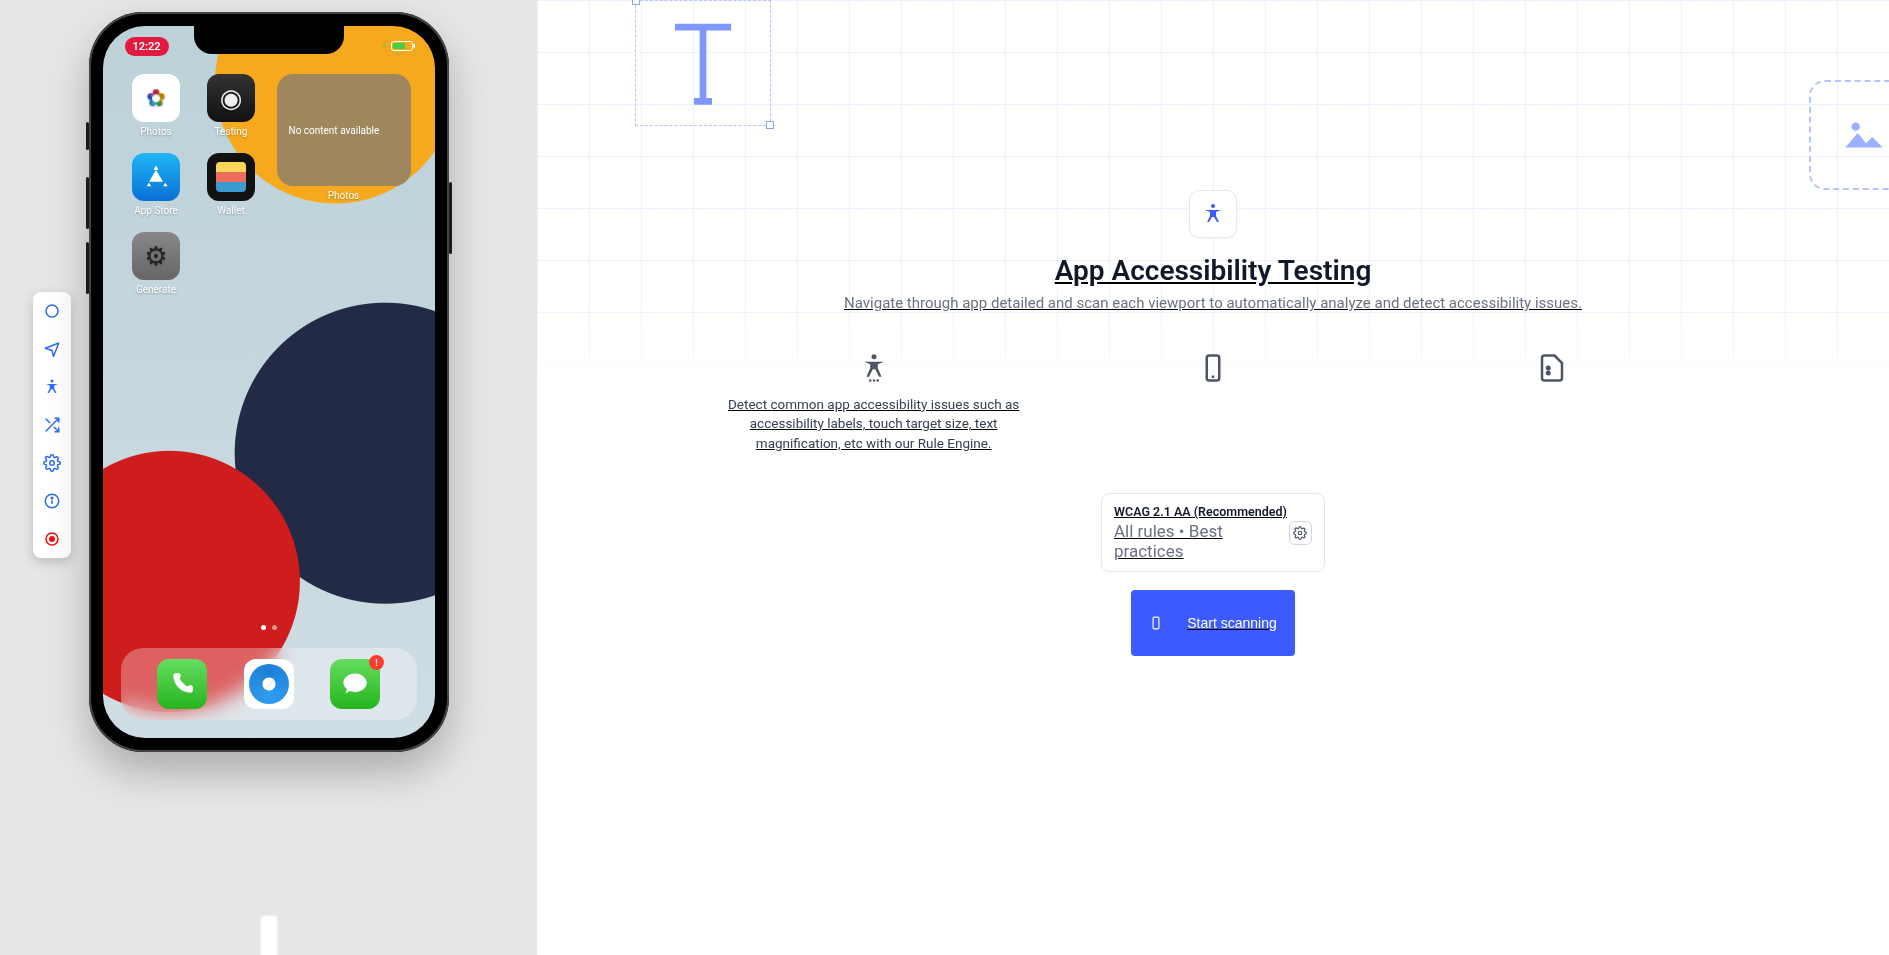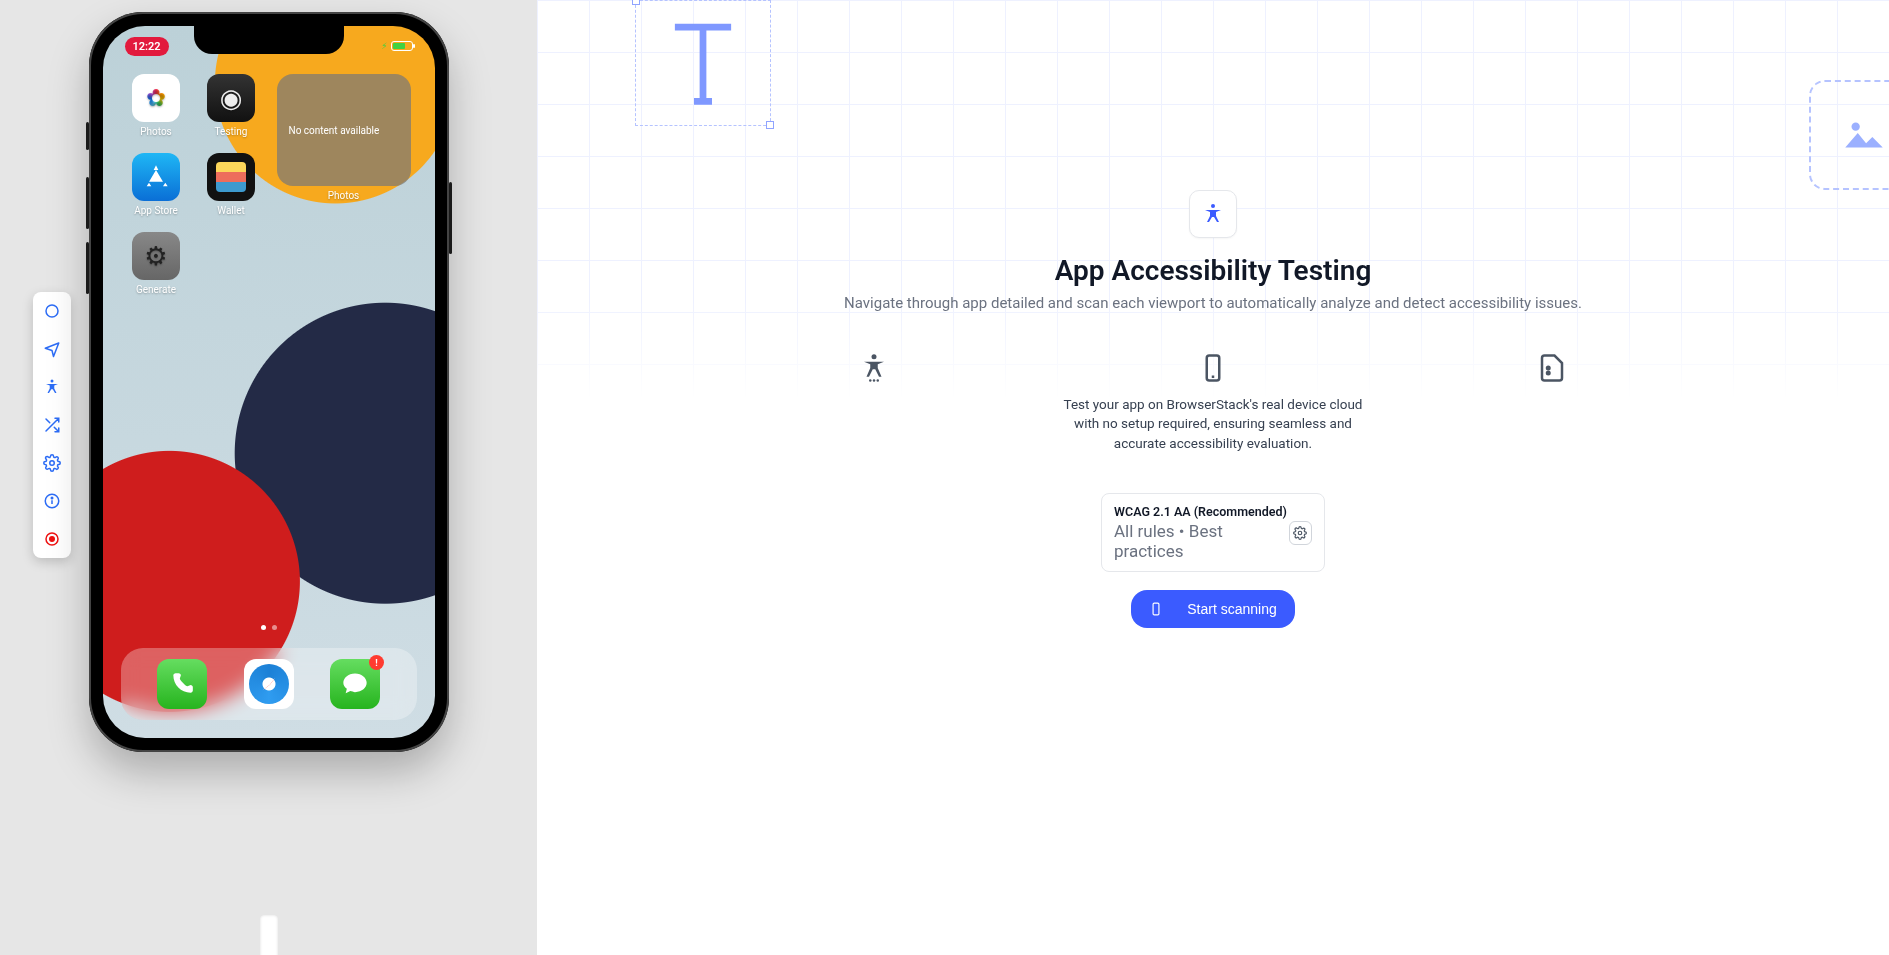--- a/index.html
+++ b/index.html
@@ -106,40 +106,40 @@
   border: 2px dashed #b5c3ff; border-radius: 16px;
   display: flex; align-items: center; justify-content: center;
 }
 
 .hero-card {
   width: 48px; height: 48px; background: #fff; border: 1px solid #e5e7eb; border-radius: 10px;
   display: flex; align-items: center; justify-content: center; margin: 0 auto;
   box-shadow: 0 1px 2px rgba(0,0,0,.04);
 }
 
-.content { position: relative; padding-top: 190px; text-align: center; max-width: 1020px; margin: 0 auto; }
+.content { position: relative; padding-top: 190px; text-align: center; max-width: 1020px; margin: 0 auto; text-decoration: underline; }
 h1 { font-size: 28px; font-weight: 600; color: #111827; margin-top: 16px; }
 .subtitle { color: #6b7280; font-size: 15px; margin-top: 6px; line-height: 1.45; }
 
 .features { display: flex; gap: 38px; margin-top: 38px; padding: 0 20px; }
 .feat { flex: 1; display: flex; flex-direction: column; align-items: center; gap: 12px; }
 .feat svg { width: 30px; height: 30px; color: #4b5563; }
 .feat p { font-size: 13.5px; color: #374151; line-height: 1.45; }
 
 .config-box {
   margin: 40px auto 0; width: 224px; border: 1px solid #e5e7eb; border-radius: 8px;
   padding: 10px 12px; display: flex; align-items: center; justify-content: space-between; text-align: left;
 }
 .config-title { font-size: 12.5px; font-weight: 600; color: #111827; }
 .config-sub { font-size: 17px; color: #6b7280; margin-top: 2px; }
 .gear-box { width: 24px; height: 24px; border: 1px solid #d1d5db; border-radius: 6px; display: flex; align-items: center; justify-content: center; color: #4b5563; cursor: pointer; }
 
 .scan-btn {
   margin: 18px auto 0; background: #3b5bff; color: #fff; border: none;
-  padding: 10px 18px; border-radius: 16px; font-size: 14px; font-weight: 500;
+  padding: 24px 18px; border-radius: 4px; font-size: 14px; font-weight: 500;
   display: flex; align-items: center; gap: 24px; cursor: pointer;
 }
 .scan-btn svg { width: 14px; height: 18px; }
 
 .safari-ring { width: 40px; height: 40px; border-radius: 50%; background: radial-gradient(circle,#fff 0 6px, transparent 7px), conic-gradient(#1c80d6,#2f9cf0,#1c80d6); display: flex; align-items: center; justify-content: center; }
 </style>
 </head>
 <body>
 
 <div class="layout">
@@ -303,27 +303,27 @@
 
       <div class="features">
         <div class="feat">
           <svg viewBox="0 0 24 24" fill="currentColor">
               <circle cx="12" cy="3" r="2"></circle>
               <path d="M4 7h16l-5 2v3l3 7h-2l-3-6h-2l-3 6H6l3-7V9L4 7z"></path>
               <circle cx="9" cy="22" r="1"></circle>
               <circle cx="12" cy="22" r="1"></circle>
               <circle cx="15" cy="22" r="1"></circle>
             </svg>
+          <p>Detect common app accessibility issues such as accessibility labels, touch target size, text magnification, etc with our Rule Engine.</p>
         </div>
         <div class="feat">
           <svg viewBox="0 0 24 24" fill="none" stroke="currentColor" stroke-width="2">
               <rect x="7" y="2" width="10" height="20" rx="2"></rect>
               <line x1="11" y1="19" x2="13" y2="19"></line>
             </svg>
-          <p>Test your app on BrowserStack's real device cloud with no setup required, ensuring seamless and accurate accessibility evaluation.</p>
         </div>
         <div class="feat">
           <svg viewBox="0 0 24 24" fill="none" stroke="currentColor" stroke-width="2">
               <path d="M14 2H6a2 2 0 0 0-2 2v16a2 2 0 0 0 2 2h12a2 2 0 0 0 2-2V8l-6-6z"></path>
               <circle cx="9" cy="12" r="1" fill="currentColor"></circle>
               <circle cx="9" cy="16" r="1" fill="currentColor"></circle>
             </svg>
         </div>
       </div>
 

